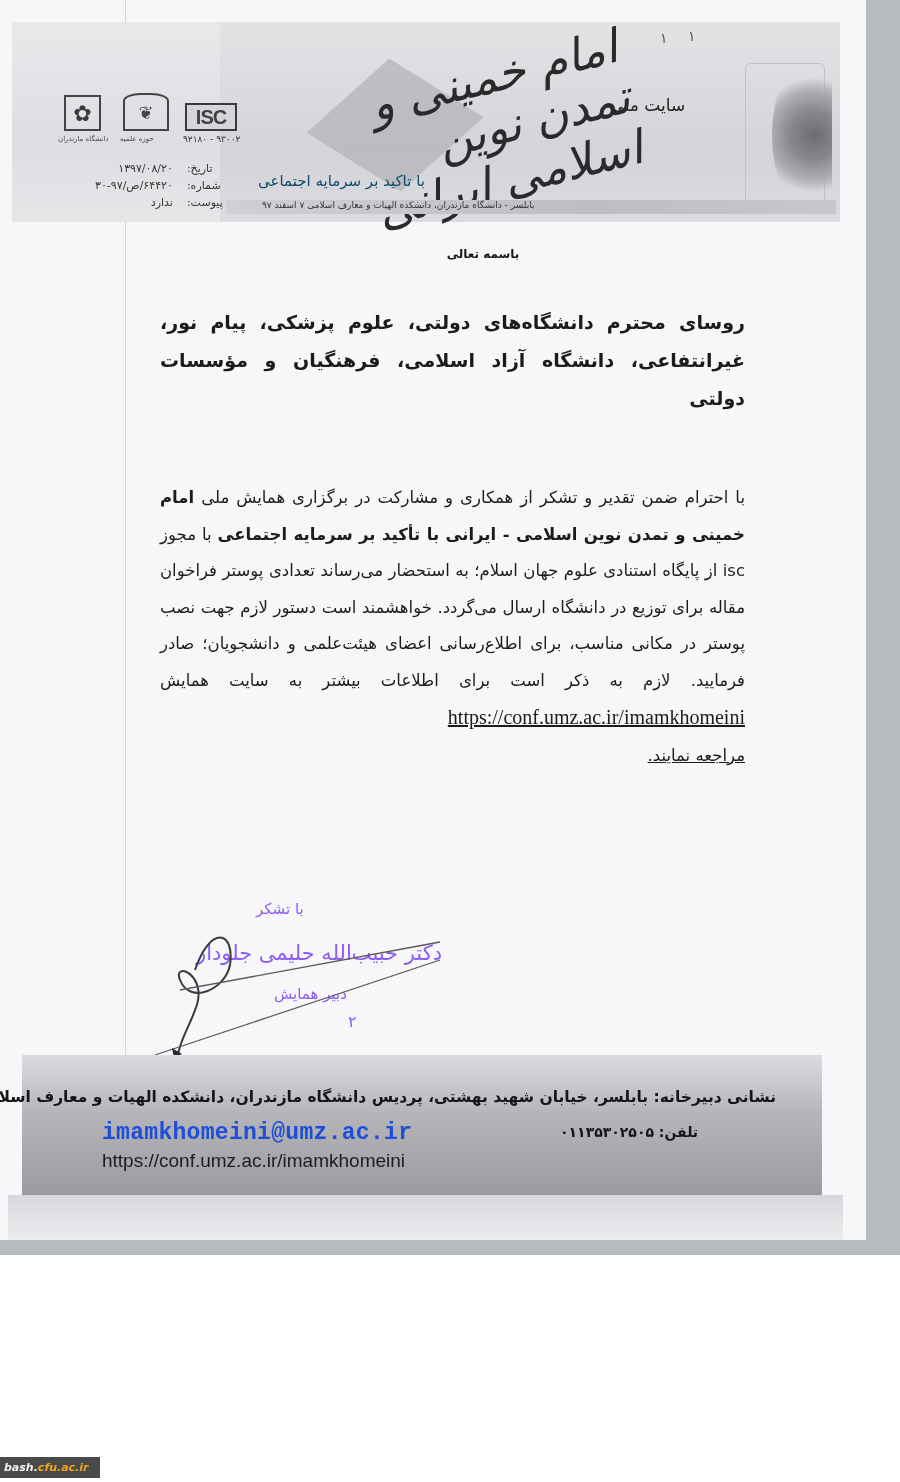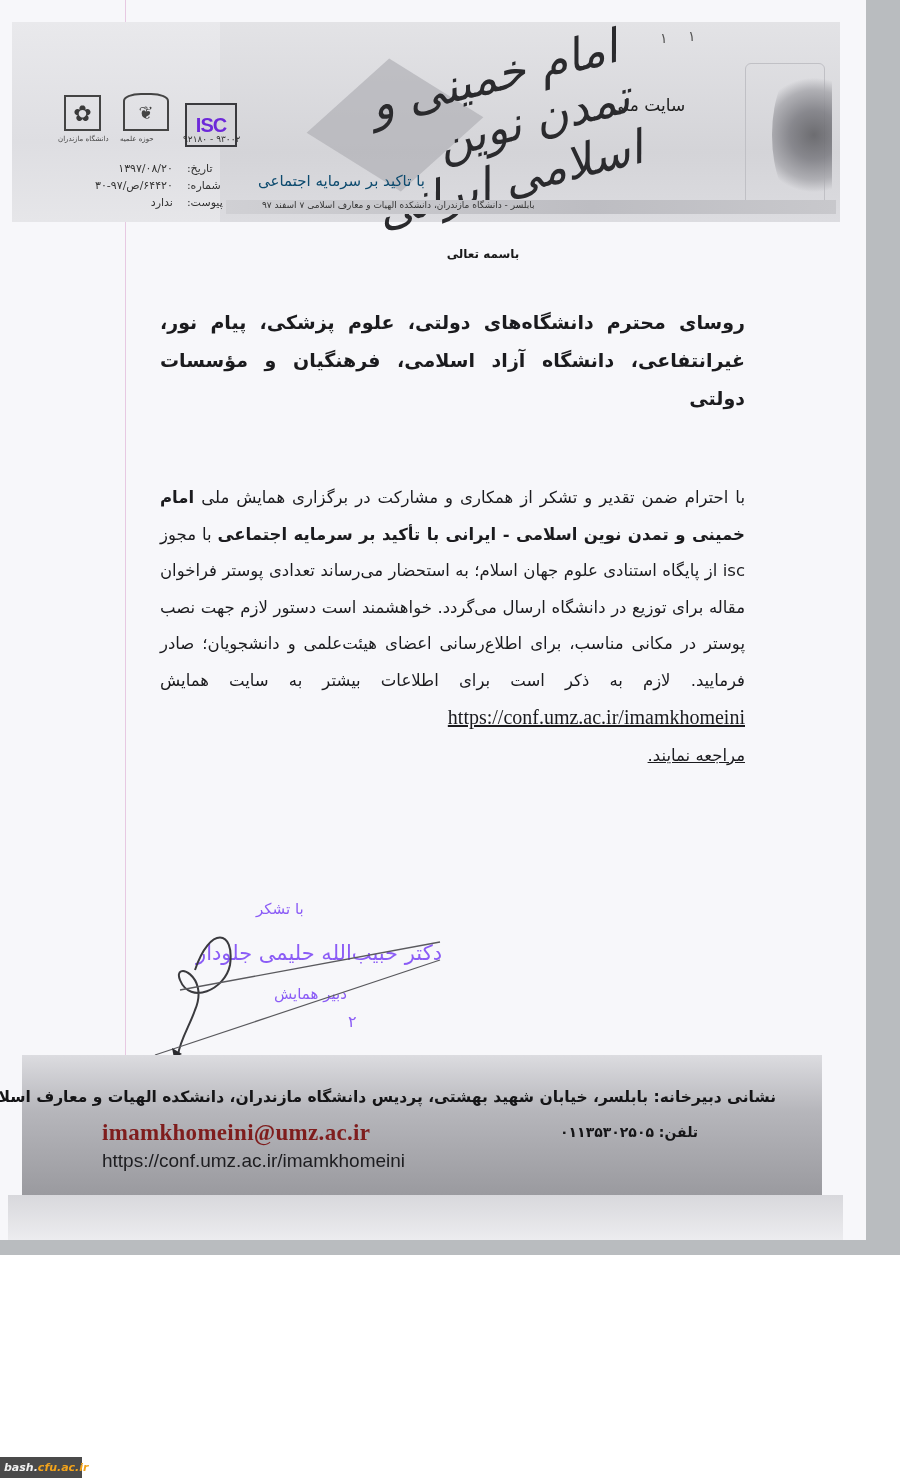--- a/index.html
+++ b/index.html
@@ -27,22 +27,22 @@
   .calligraphy { position: absolute; left: 300px; top: 58px; width: 330px; height: 125px;
     font-family: "DejaVu Serif", serif; font-size: 46px; font-style: italic; direction: rtl;
     color: #2a2a2d; line-height: 52px; transform: rotate(-14deg); letter-spacing: -2px; }
   .subtitle { position: absolute; left: 258px; top: 172px; font-size: 15px; direction: rtl; color: #0c4a6e; }
   .address-strip { position: absolute; left: 226px; top: 200px; width: 610px; height: 14px;
     background: linear-gradient(90deg,#d0d0d4,#bdbdc2 60%,#c8c8cc); }
   .address-strip-text { position: absolute; left: 262px; top: 200px; font-size: 9px; direction: rtl; color: #333; white-space: nowrap; }
 
   
   .logo { position: absolute; display: flex; align-items: center; justify-content: center; }
-  .logo-isc { left: 185px; top: 103px; width: 52px; height: 44px; border: 2px solid #3a3a3e; background: #d6d6da;
-    font-family: "Liberation Sans", sans-serif; font-weight: bold; font-size: 20px; color: #6d28d9; letter-spacing: -1px; }
+  .logo-isc { left: 185px; top: 103px; width: 52px; height: 28px; border: 2px solid #3a3a3e; background: #d6d6da;
+    font-family: "Liberation Sans", sans-serif; font-weight: bold; font-size: 20px; color: #404040; letter-spacing: -1px; }
   .logo-isc-num { position: absolute; left: 183px; top: 134px; font-size: 9px; color: #333; font-family: "DejaVu Sans", sans-serif; }
   .logo-book { left: 123px; top: 93px; width: 46px; height: 38px; border: 2px solid #444; border-top-left-radius: 18px 8px; border-top-right-radius: 18px 8px; font-size: 18px; color: #444; }
   .logo-tree { left: 64px; top: 95px; width: 37px; height: 36px; border: 2px solid #444; font-size: 22px; color: #3a3a3a; }
   .logo-caption { position: absolute; top: 135px; font-size: 7px; color: #444; direction: rtl; }
 
   .meta { position: absolute; left: 95px; top: 160px; font-size: 11px; color: #333; direction: rtl; }
   .meta-row { display: flex; justify-content: flex-start; gap: 14px; height: 17px; align-items: center; }
   .meta-label { width: 52px; text-align: left; }
 
   .stray-mark { position: absolute; font-size: 14px; color: #555; }
@@ -60,24 +60,24 @@
   .closing { position: absolute; direction: rtl; font-size: 14px; color: #8b5cf6; }
   .signature-svg { position: absolute; left: 150px; top: 930px; }
 
   
   .footer-band { position: absolute; left: 22px; top: 1055px; width: 800px; height: 140px;
     background: linear-gradient(180deg,#dcdce0 0%, #b6b6bb 40%, #9a9a9f 100%); }
   .footer-band-bottom { position: absolute; left: 8px; top: 1195px; width: 835px; height: 45px;
     background: linear-gradient(180deg,#d8d8dc,#ececef); }
   .footer-address { position: absolute; left: 96px; top: 1088px; width: 680px; direction: rtl; text-align: right; font-size: 15.5px; font-weight: bold; color: #151517; white-space: nowrap; }
   .footer-phone { position: absolute; left: 560px; top: 1124px; direction: rtl; font-size: 14px; font-weight: bold; color: #151517; white-space: nowrap; }
-  .footer-email { position: absolute; left: 102px; top: 1120px; font-family: Liberation Serif, serif; font-size: 23px; font-weight: bold; color: #7f1d1d; letter-spacing: 0.3px; }
+  .footer-email { position: absolute; left: 102px; top: 1120px; font-family: Liberation Mono, monospace; font-size: 23px; font-weight: bold; color: #1d4ed8; letter-spacing: 0.3px; }
   .footer-web { position: absolute; left: 102px; top: 1150px; font-family: "Liberation Sans", sans-serif; font-size: 19px; color: #1d1d20; }
 
-  .watermark { position: absolute; left: 0; top: 1457px; width: 82px; height: 21px; background: #4a4a4a; display: flex; align-items: center; padding-left: 4px;
+  .watermark { position: absolute; left: 0; top: 1457px; width: 100px; height: 21px; background: #4a4a4a; display: flex; align-items: center; padding-left: 4px;
     font-family: "DejaVu Sans", sans-serif; font-style: italic; font-weight: bold; font-size: 11px; }
   .wm-a { color: #f1f1f1; }
   .wm-b { color: #f2a31b; }
 </style>
 </head>
 <body>
 
 <div class="scanner-bg"></div>
 <div class="paper">
   <div class="margin-line"></div>

